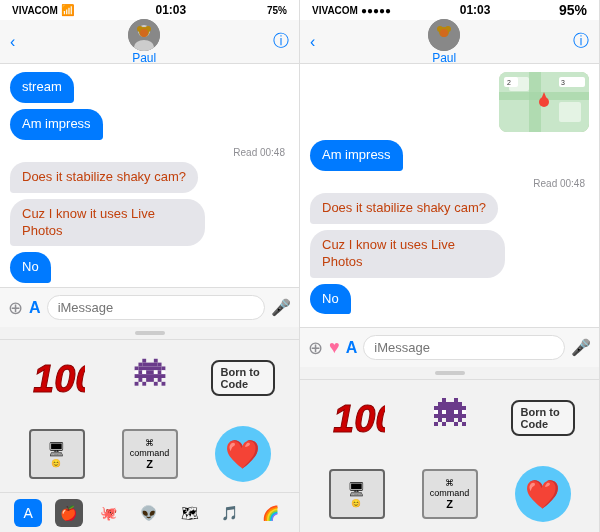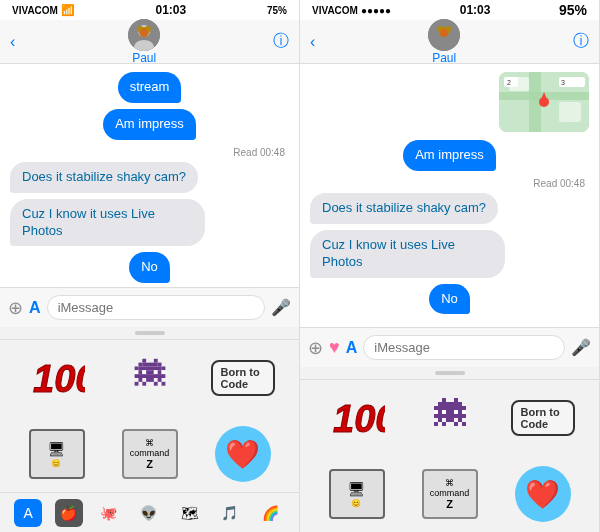--- a/index.html
+++ b/index.html
@@ -64,32 +64,32 @@
       flex: 1;
       overflow-y: auto;
       padding: 8px 10px;
       background: #fff;
       display: flex;
       flex-direction: column;
       gap: 4px;
     }
 
     .bubble-row { display: flex; margin-bottom: 2px; }
-    .bubble-row.outgoing { justify-content: center; }
+    .bubble-row.outgoing { justify-content: flex-start; }
     .bubble-row.incoming { justify-content: flex-start; }
 
     .bubble {
       max-width: 70%;
       padding: 7px 12px;
       border-radius: 18px;
       font-size: 13px;
       line-height: 1.3;
     }
     .bubble.outgoing-b { background: #007aff; color: #fff; border-bottom-right-radius: 4px; }
-    .bubble.incoming-b { background: #e5e5ea; color: #0369a1; border-bottom-left-radius: 4px; }
+    .bubble.incoming-b { background: #e5e5ea; color: #c2410c; border-bottom-left-radius: 4px; }
 
     .msg-status { font-size: 10px; color: #8e8e93; text-align: right; margin-top: 1px; padding-right: 4px; }
 
     
     .input-bar {
       display: flex;
       align-items: center;
       padding: 6px 8px;
       border-top: 1px solid #ddd;
       background: #f7f7f7;

